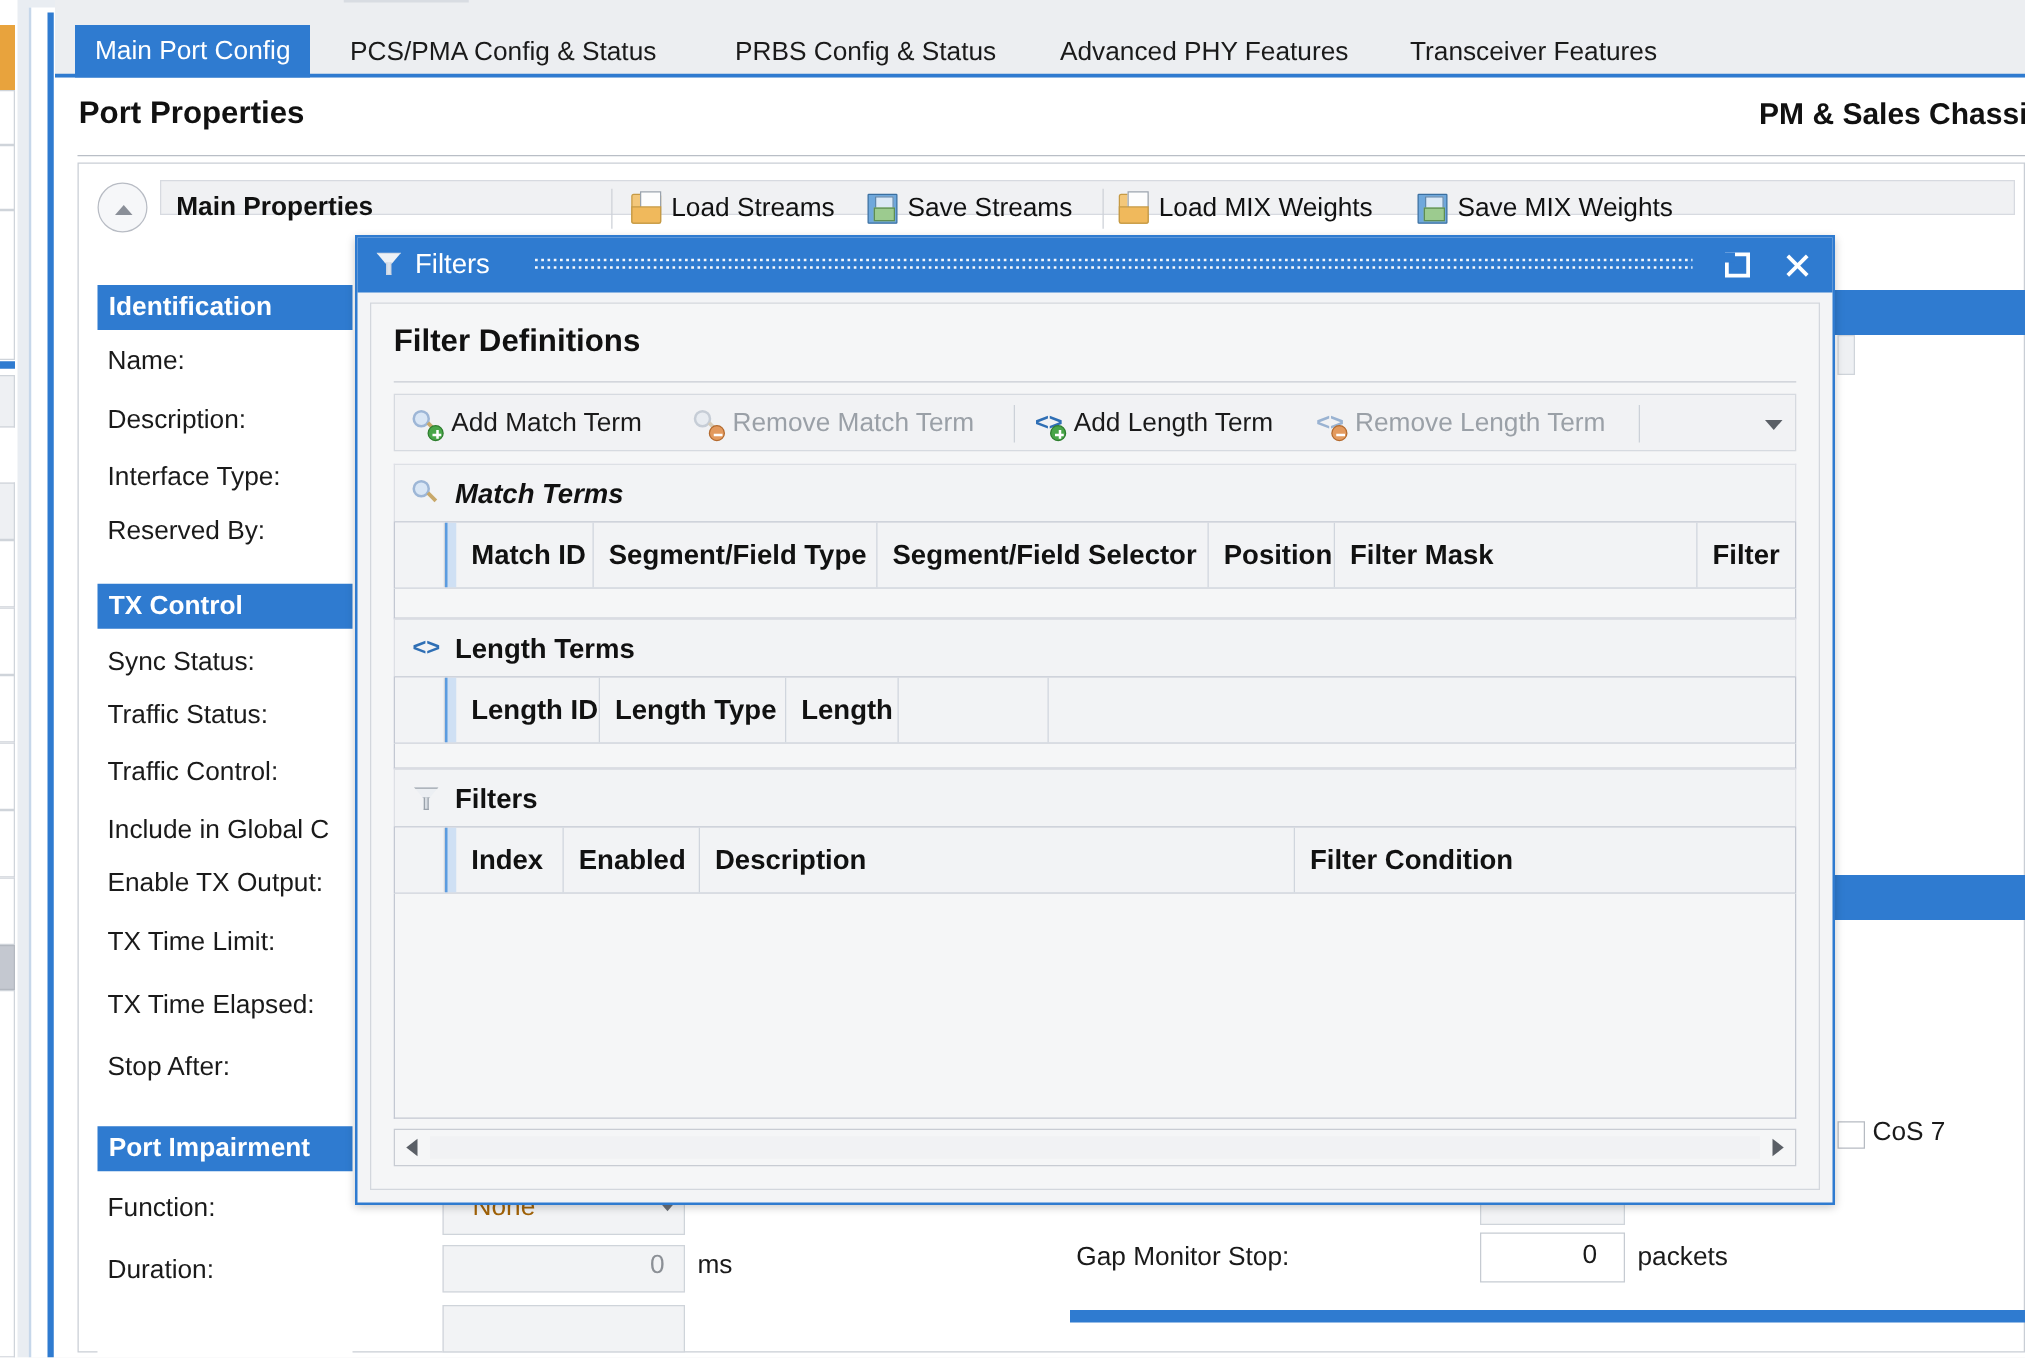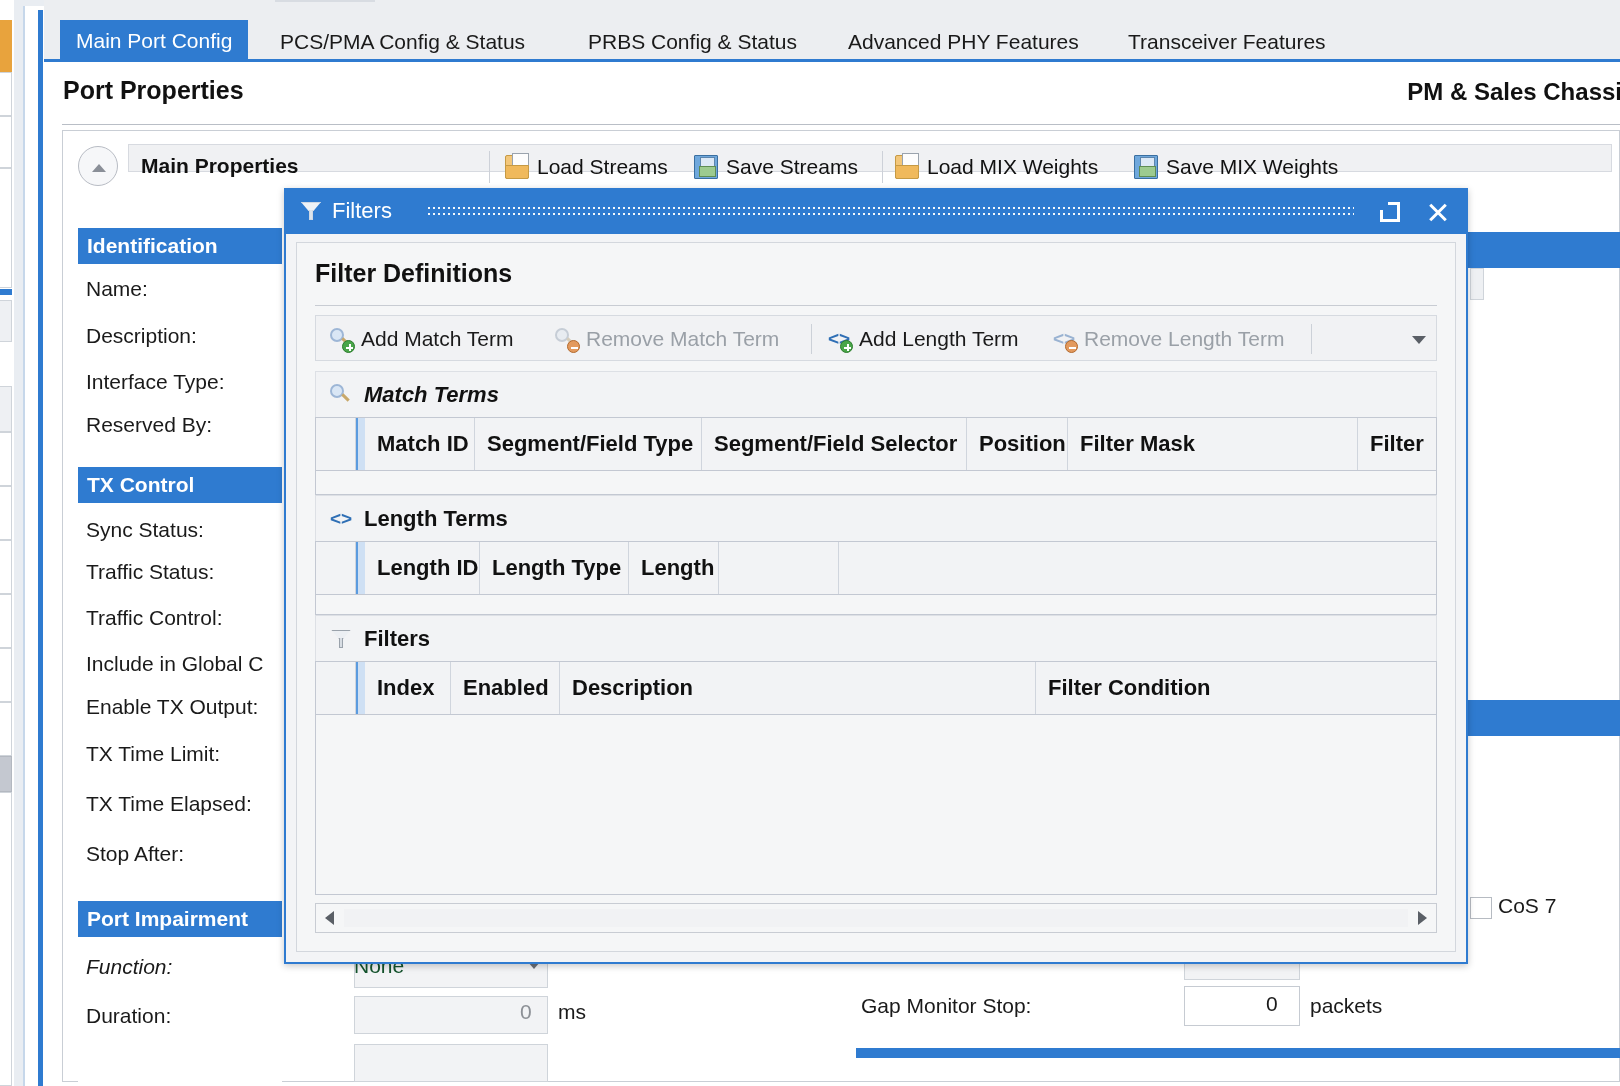--- a/index.html
+++ b/index.html
@@ -335,25 +335,25 @@
   <div class="prop-label" style="top:518px;">Sync Status:</div>
   <div class="prop-label" style="top:560px;">Traffic Status:</div>
   <div class="prop-label" style="top:606px;">Traffic Control:</div>
   <div class="prop-label" style="top:652px;">Include in Global C</div>
   <div class="prop-label" style="top:695px;">Enable TX Output:</div>
   <div class="prop-label" style="top:742px;">TX Time Limit:</div>
   <div class="prop-label" style="top:792px;">TX Time Elapsed:</div>
   <div class="prop-label" style="top:842px;">Stop After:</div>
 
   <div class="sec-header" style="top:901px;">Port Impairment</div>
-  <div class="prop-label" style="top:955px;font-style:italic;">Function:</div>
+  <div class="prop-label" style="top:955px;">Function:</div>
   <div class="prop-label" style="top:1004px;">Duration:</div>
 
   <div class="fld" style="left:354px; top:950px; width:194px; height:38px;"></div>
-  <div class="fld-val-dark" style="left:354px; top:954px; color:#14532d;">None</div>
+  <div class="fld-val-dark" style="left:378px; top:954px; color:#a16207;">None</div>
   <div class="caret-dn" style="left:528px; top:962px;"></div>
 
   <div class="fld" style="left:354px; top:996px; width:194px; height:38px;"></div>
   <div class="fld-val" style="left:520px; top:1000px;">0</div>
   <div class="unit" style="left:558px; top:1000px;">ms</div>
 
   <div class="fld" style="left:354px; top:1044px; width:194px; height:38px;"></div>
 
   <div class="unit" style="left:861px; top:994px;">Gap Monitor Stop:</div>
   <div class="fld-white" style="left:1184px; top:986px; width:116px; height:40px;"></div>

